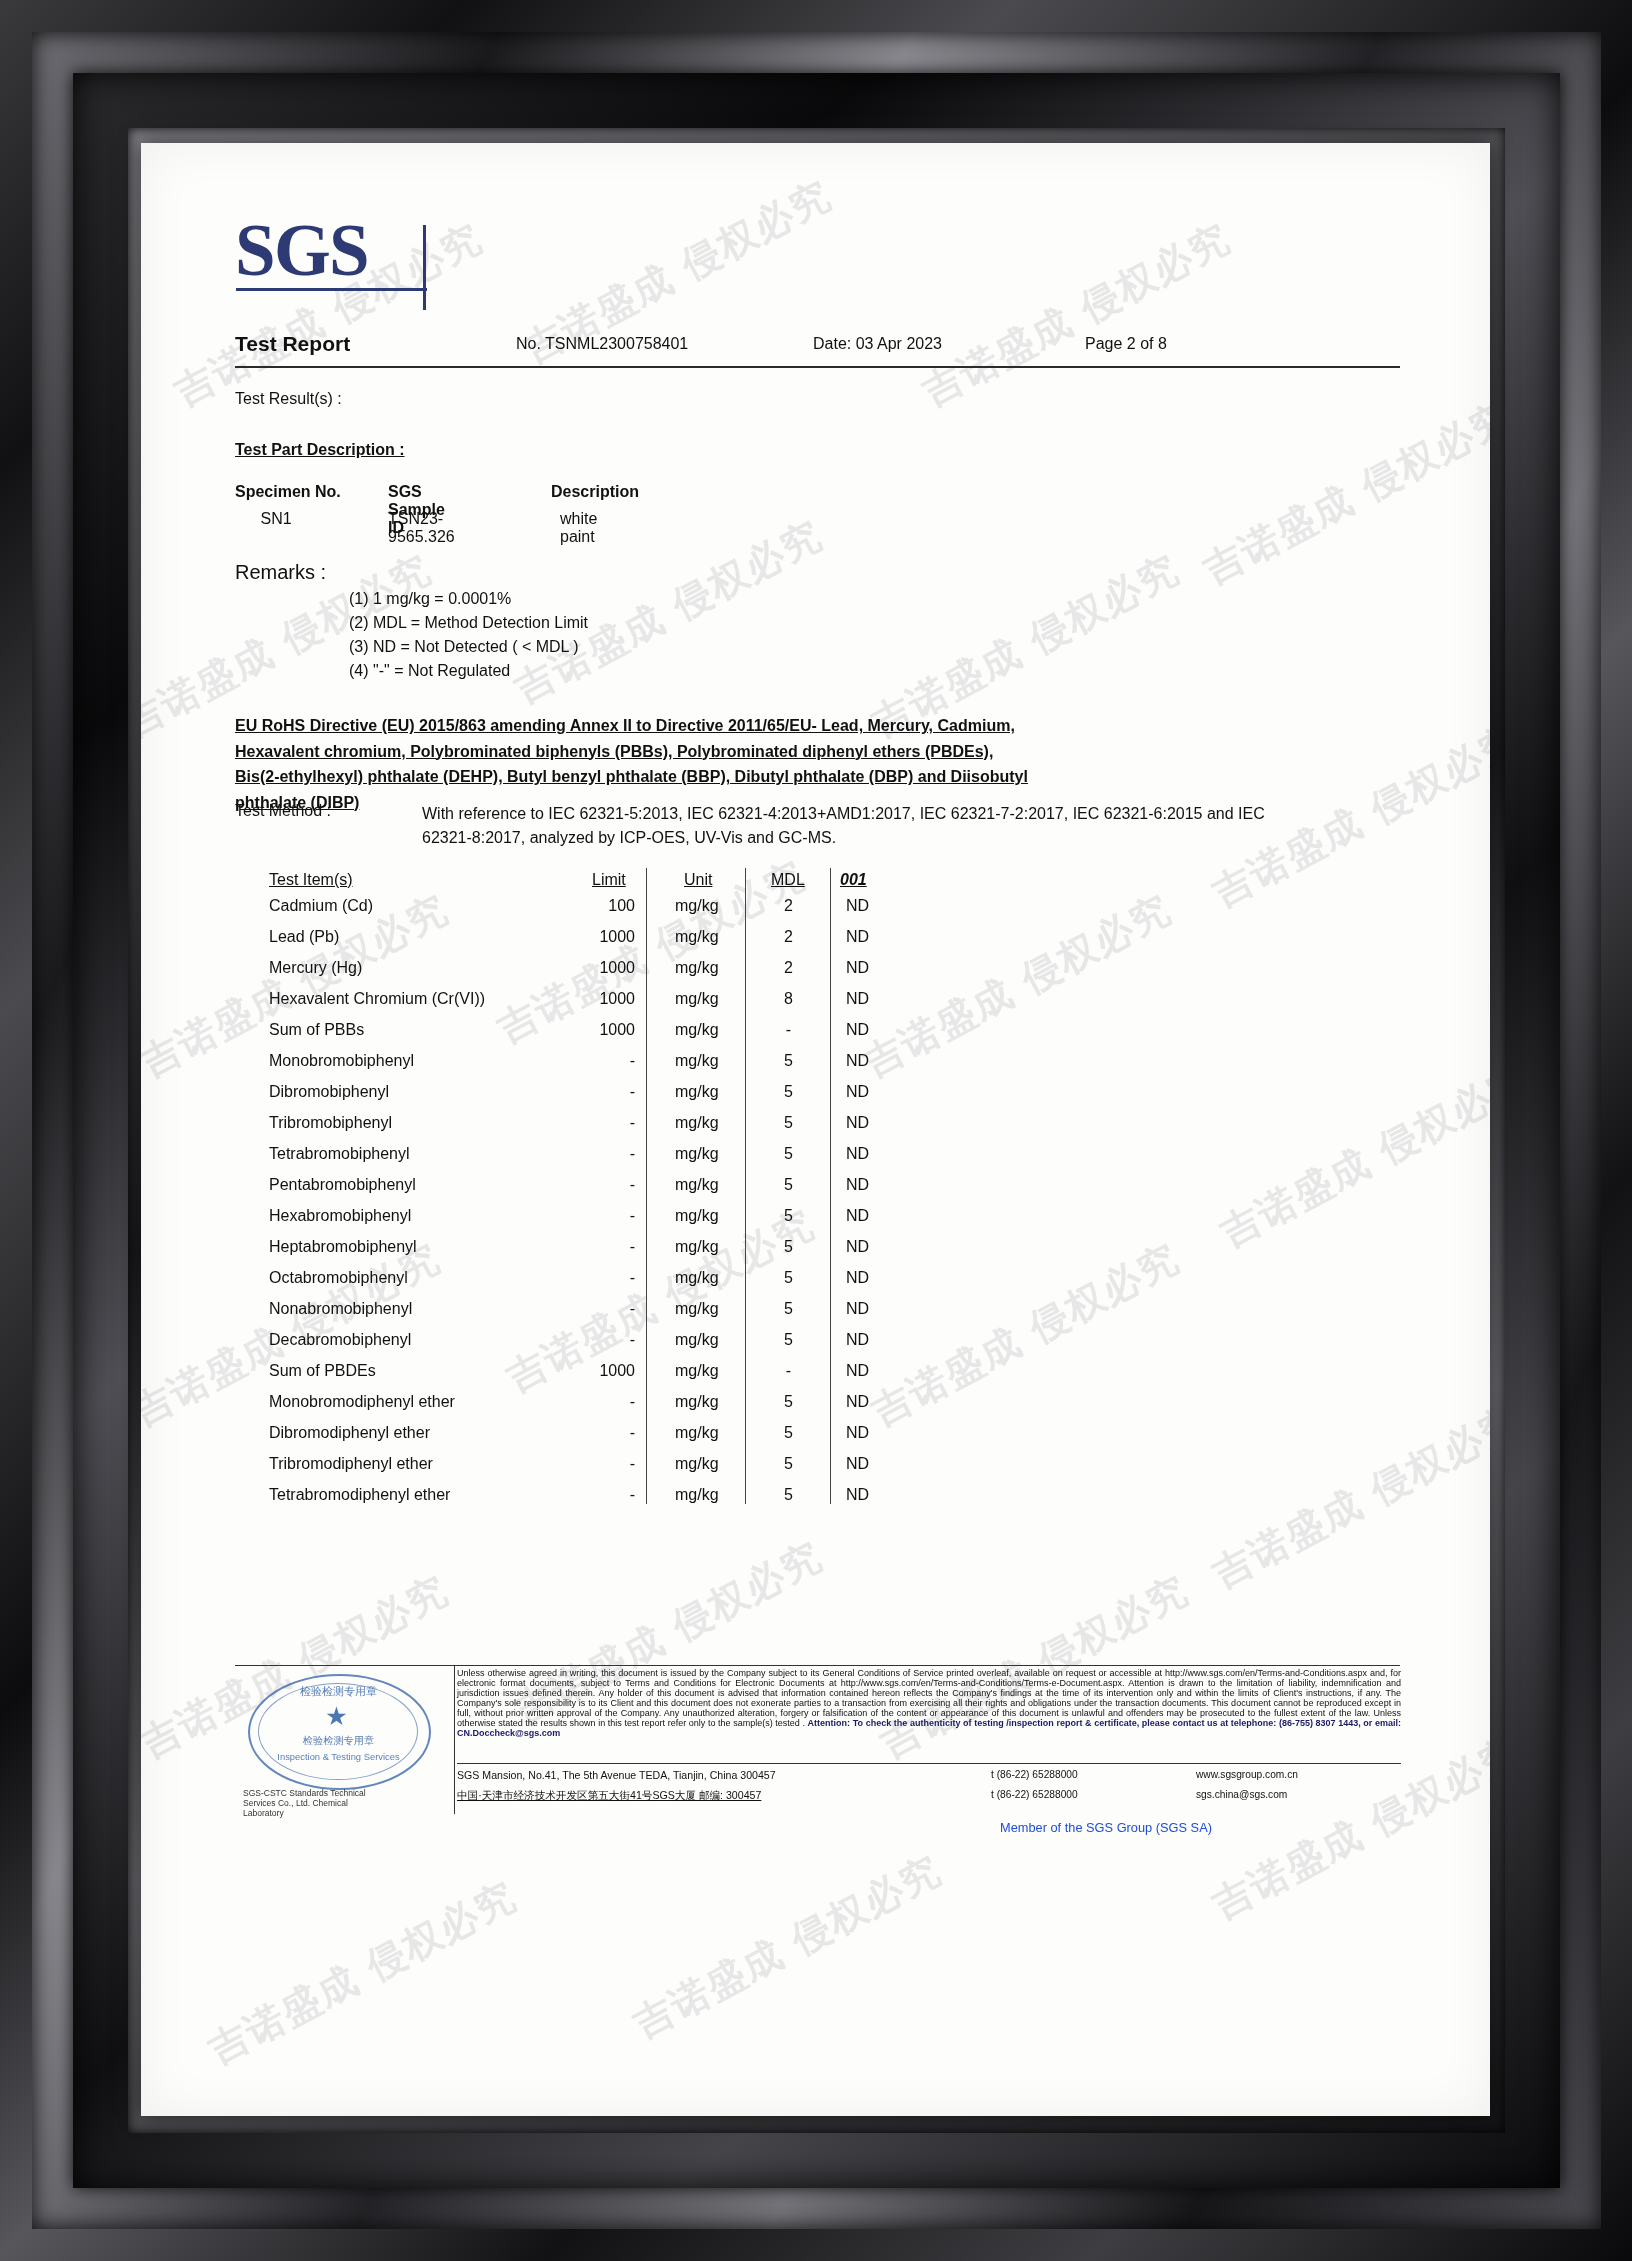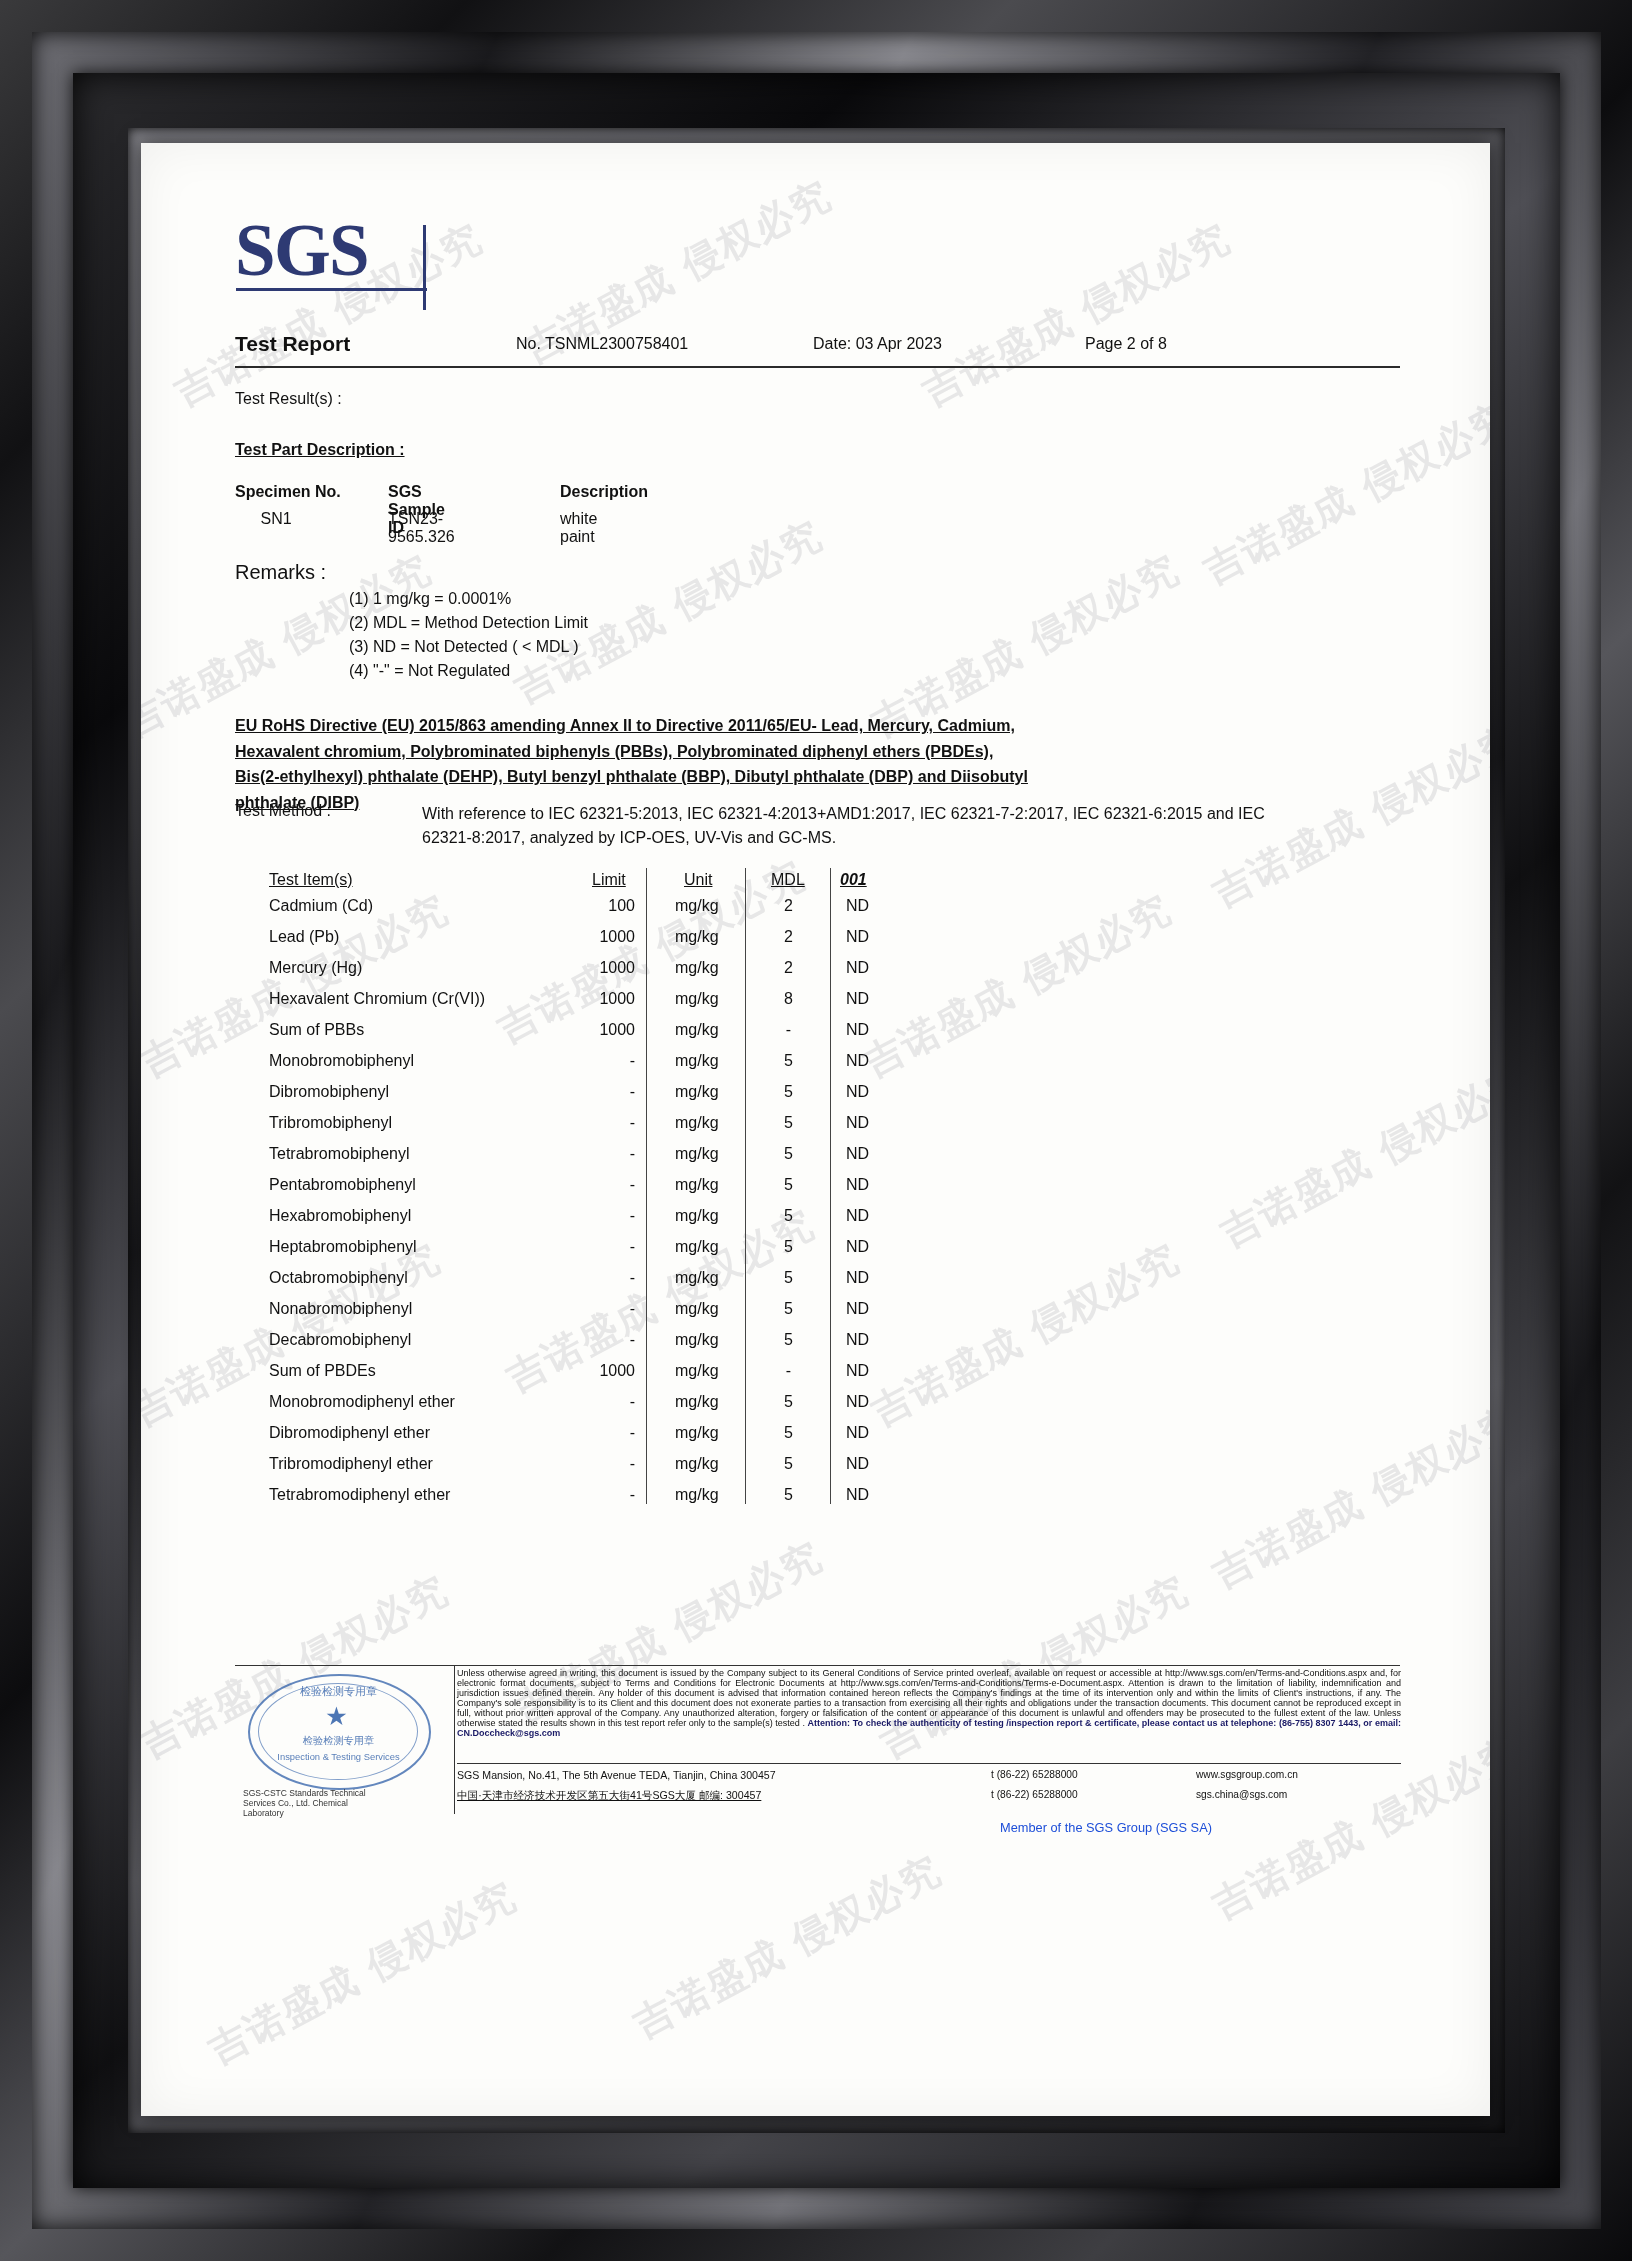--- a/index.html
+++ b/index.html
@@ -73,21 +73,21 @@
   .hdr-no{position:absolute;left:281px;top:2.6px;font-size:16px;color:#111;}
   .hdr-date{position:absolute;left:578px;top:2.6px;font-size:16px;color:#111;}
   .hdr-page{position:absolute;left:850px;top:2.6px;font-size:16px;color:#111;}
   .hdr-rule{position:absolute;left:94px;top:223px;width:1165px;height:1.7px;background:#2b2b2b;}
 
   .t-results{position:absolute;left:94px;top:247px;font-size:16px;color:#111;}
   .t-partdesc{position:absolute;left:94px;top:298px;font-size:16px;color:#111;font-weight:700;text-decoration:underline;}
 
   .spec-head{position:absolute;left:94px;top:340px;font-size:16px;font-weight:700;color:#111;}
   .spec-head .c2{position:absolute;left:153px;top:0;}
-  .spec-head .c3{position:absolute;left:325px;top:0;}
+  .spec-head .c3{position:absolute;left:316px;top:0;}
   .spec-row{position:absolute;left:94px;top:367px;font-size:16px;color:#111;}
   .spec-row .c1{position:absolute;left:25.5px;top:0;}
   .spec-row .c2{position:absolute;left:153px;top:0;}
   .spec-row .c3{position:absolute;left:325px;top:0;}
 
   .remarks-label{position:absolute;left:94px;top:418px;font-size:20px;color:#111;}
   .remarks{position:absolute;left:208px;top:444px;font-size:16px;color:#111;line-height:24px;}
 
   .eu-block{
     position:absolute;left:94px;top:570px;width:1063px;

